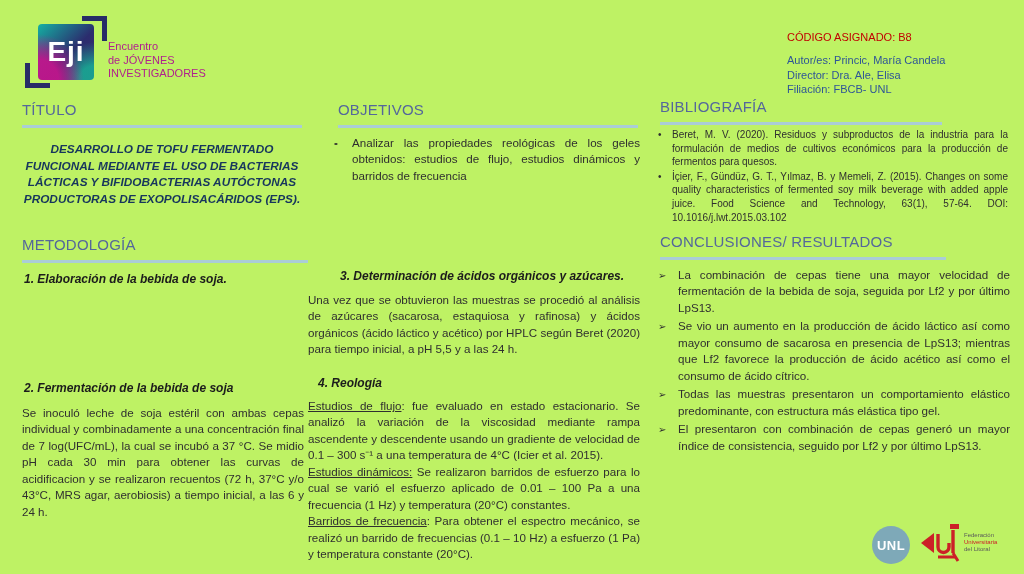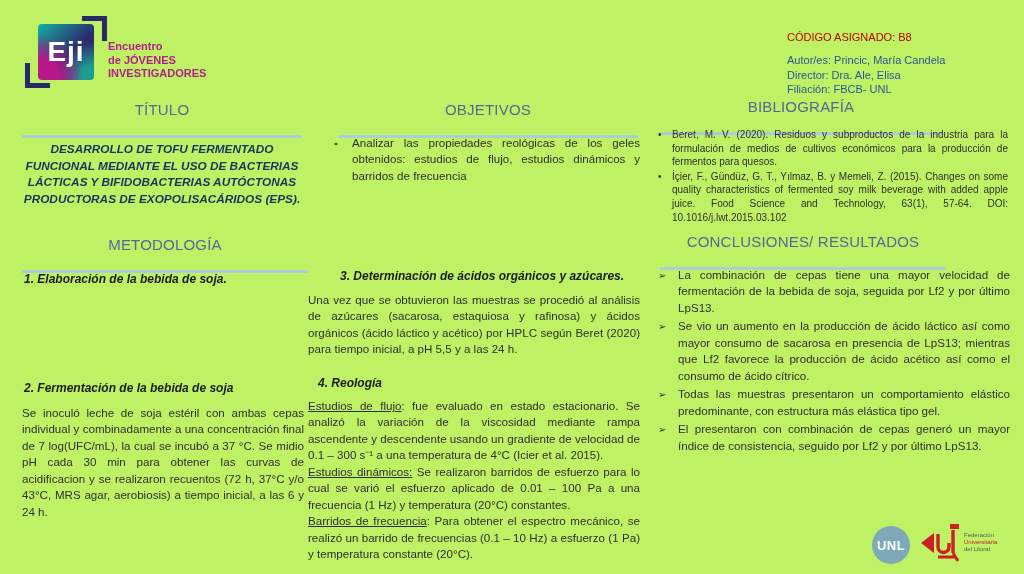--- a/index.html
+++ b/index.html
@@ -4,21 +4,21 @@
 <style>
   html,body{margin:0;padding:0;background:#fff;}
   .poster{
     position:relative;width:1024px;height:574px;background:#bef264;
     font-family:"Liberation Sans",sans-serif;overflow:hidden;color:#303030;
   }
   .abs{position:absolute;}
   
   .sec-h{
     font-size:15px;color:#54679b;letter-spacing:.2px;
-    border-bottom:3px solid #aacdd6;padding-bottom:17px;font-weight:400;text-align:center;
+    border-bottom:3px solid #aacdd6;padding-bottom:7px;font-weight:400;
   }
   
   .body-txt{font-size:11.6px;line-height:1.42;text-align:justify;color:#2f2f2f;}
   .sub-title{font-size:12px;font-weight:bold;font-style:italic;color:#1c1c1c;}
   .u{text-decoration:underline;}
   p{margin:0;}
   
   .titulo-text{
     font-size:11.8px;font-weight:bold;font-style:italic;color:#17365d;
     text-align:center;line-height:16.5px;
@@ -39,21 +39,21 @@
       radial-gradient(circle at 0% 100%, rgba(192,22,140,.95) 0 26%, rgba(192,22,140,0) 58%),
       radial-gradient(circle at 100% 100%, rgba(22,178,150,.85) 0 18%, rgba(22,178,150,0) 48%),
       linear-gradient(135deg,#14b1a3 0%,#2b2d6e 55%,#3a246b 100%);
     display:flex;align-items:center;justify-content:center;
   }
   .logo-mark{color:#fff;font-weight:bold;font-size:28px;letter-spacing:1px;}
   .bracket-tr{position:absolute;top:-8px;right:-13px;width:20px;height:20px;
     border-top:5px solid #272c67;border-right:5px solid #272c67;}
   .bracket-bl{position:absolute;bottom:-8px;left:-13px;width:20px;height:20px;
     border-bottom:5px solid #272c67;border-left:5px solid #272c67;}
-  .logo-lines{font-size:11px;font-weight:bold;color:#b01f8d;line-height:13.5px;}
+  .logo-lines{font-size:11px;font-weight:normal;color:#b01f8d;line-height:13.5px;}
   
   .code-line{font-size:11px;color:#c00000;}
   .author-lines{font-size:11px;color:#2e5597;line-height:14.5px;}
   
   .unl-circle{
     width:38px;height:38px;border-radius:50%;background:#7ea9b8;
     display:flex;align-items:center;justify-content:center;
     color:#fff;font-weight:bold;font-size:13px;letter-spacing:.5px;
   }
   .ful-text{font-size:6px;line-height:7px;color:#5a5a5a;}

